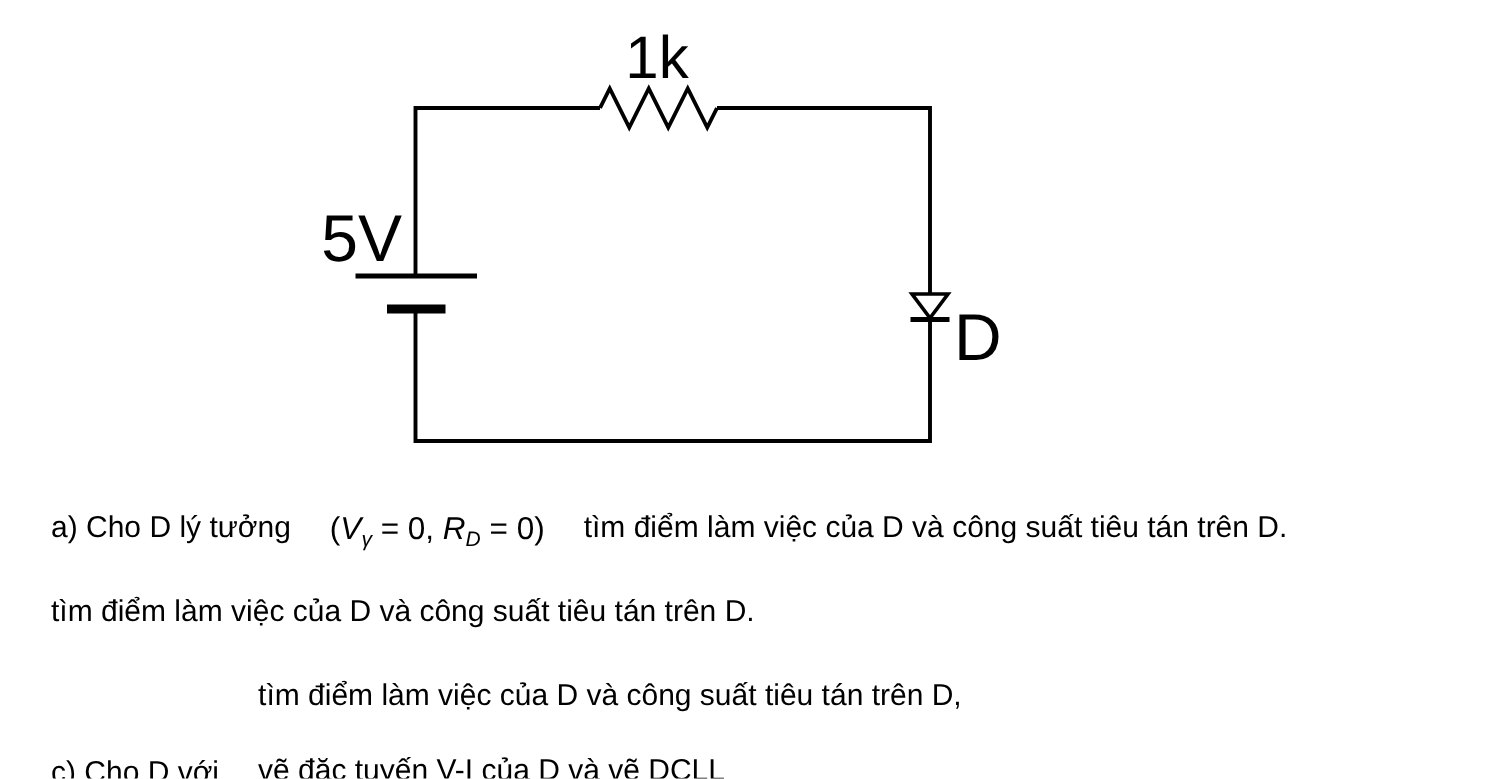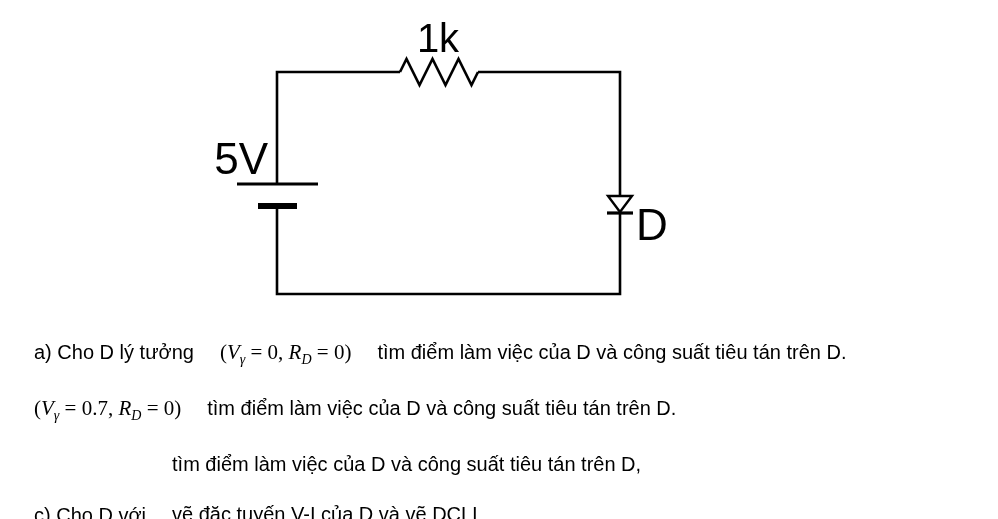--- a/index.html
+++ b/index.html
@@ -14,21 +14,21 @@
   .circuit-svg { position:absolute; top:0; left:0; }
   .circuit-svg text { fill:#000; font-family:"Liberation Sans","DejaVu Sans",sans-serif; }
 
   .questions { position:absolute; left:34px; top:340px; width:950px; }
   .question {
     display:flex; align-items:flex-end; gap:26px;
     font-size:20px; line-height:25px; margin-bottom:31px;
     white-space:nowrap;
   }
   .math {
-    font-family:Liberation Serif, serif;
+    font-family:Liberation Sans, sans-serif;
     font-size:21px;
   }
   .math .mv { font-style:italic; }
   .math sub { font-size:14px; font-style:italic; line-height:0; }
   .tail-block { white-space:nowrap; }
   .tail-block .line2 { line-height:27px;margin-top:24px; }
 </style>
 </head>
 <body>
 
@@ -52,21 +52,20 @@
 
   <div class="questions">
 
     <div class="question">
       <span>a) Cho D lý tưởng</span>
       <span class="math"><span>(</span><span class="mv">V</span><sub>γ</sub><span> = 0, </span><span class="mv">R</span><sub>D</sub><span> = 0</span><span>)</span></span>
       <span>tìm điểm làm việc của D và công suất tiêu tán trên D.</span>
     </div>
 
     <div class="question">
-      <span class="math"><span>(</span><span class="mv">V</span><sub>γ</sub><span> = 0.7,  </span><span class="mv">R</span><sub>D</sub><span> = 0</span><span>)</span></span>
       <span>tìm điểm làm việc của D và công suất tiêu tán trên D.</span>
     </div>
 
     <div class="question">
       <span>c) Cho D với</span>
       <span class="tail-block">
         <span class="line1" style="display:block">tìm điểm làm việc của D và công suất tiêu tán trên D,</span>
         <span class="line2" style="display:block">vẽ đặc tuyến V-I của D và vẽ DCLL</span>
       </span>
     </div>

